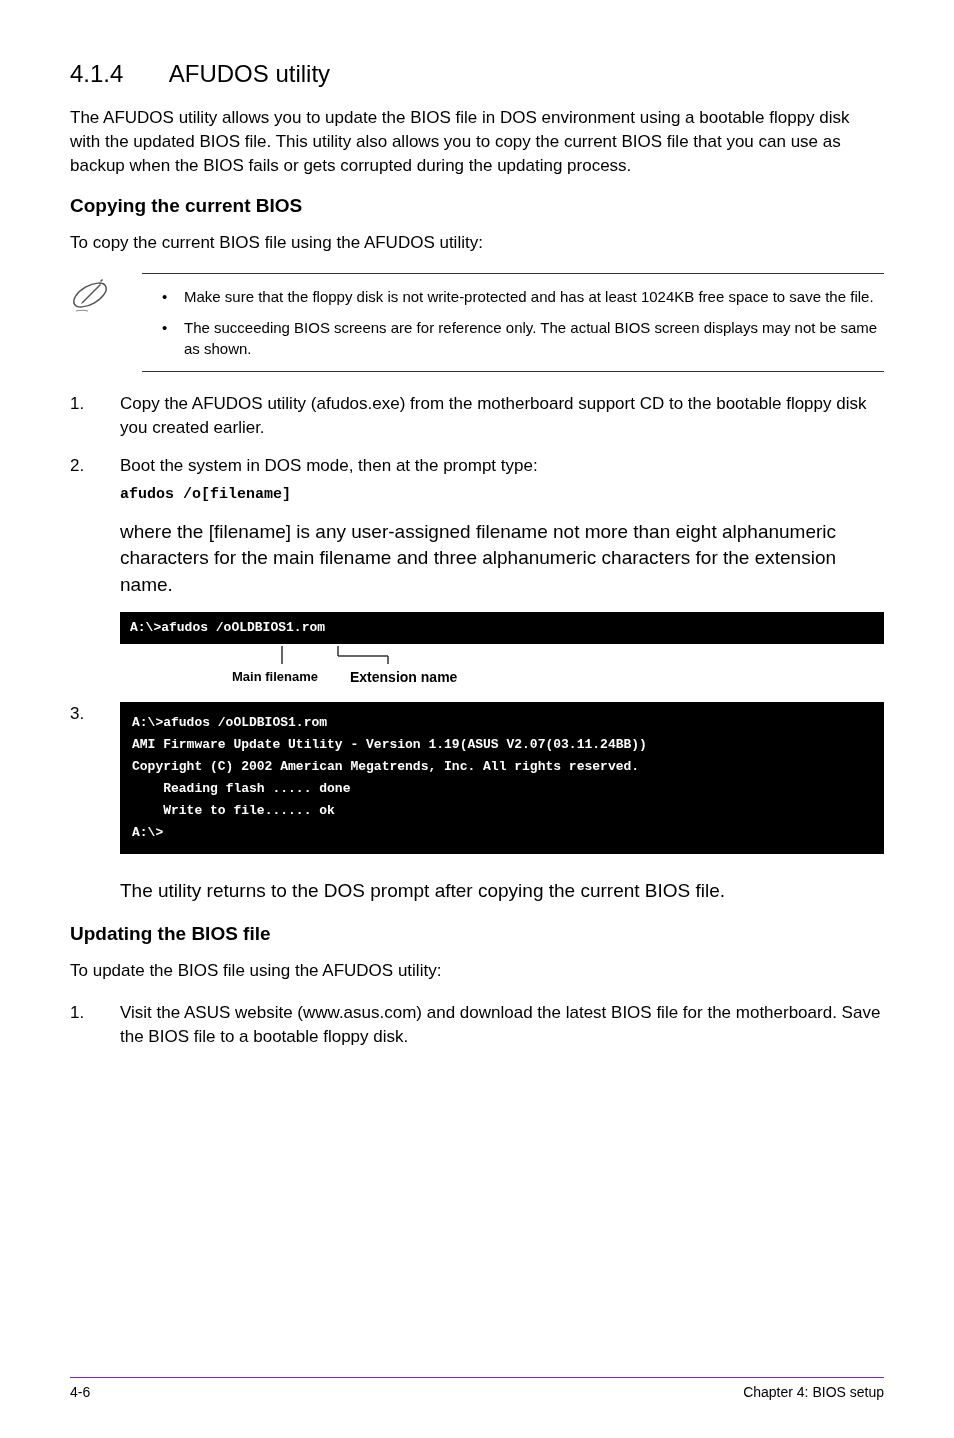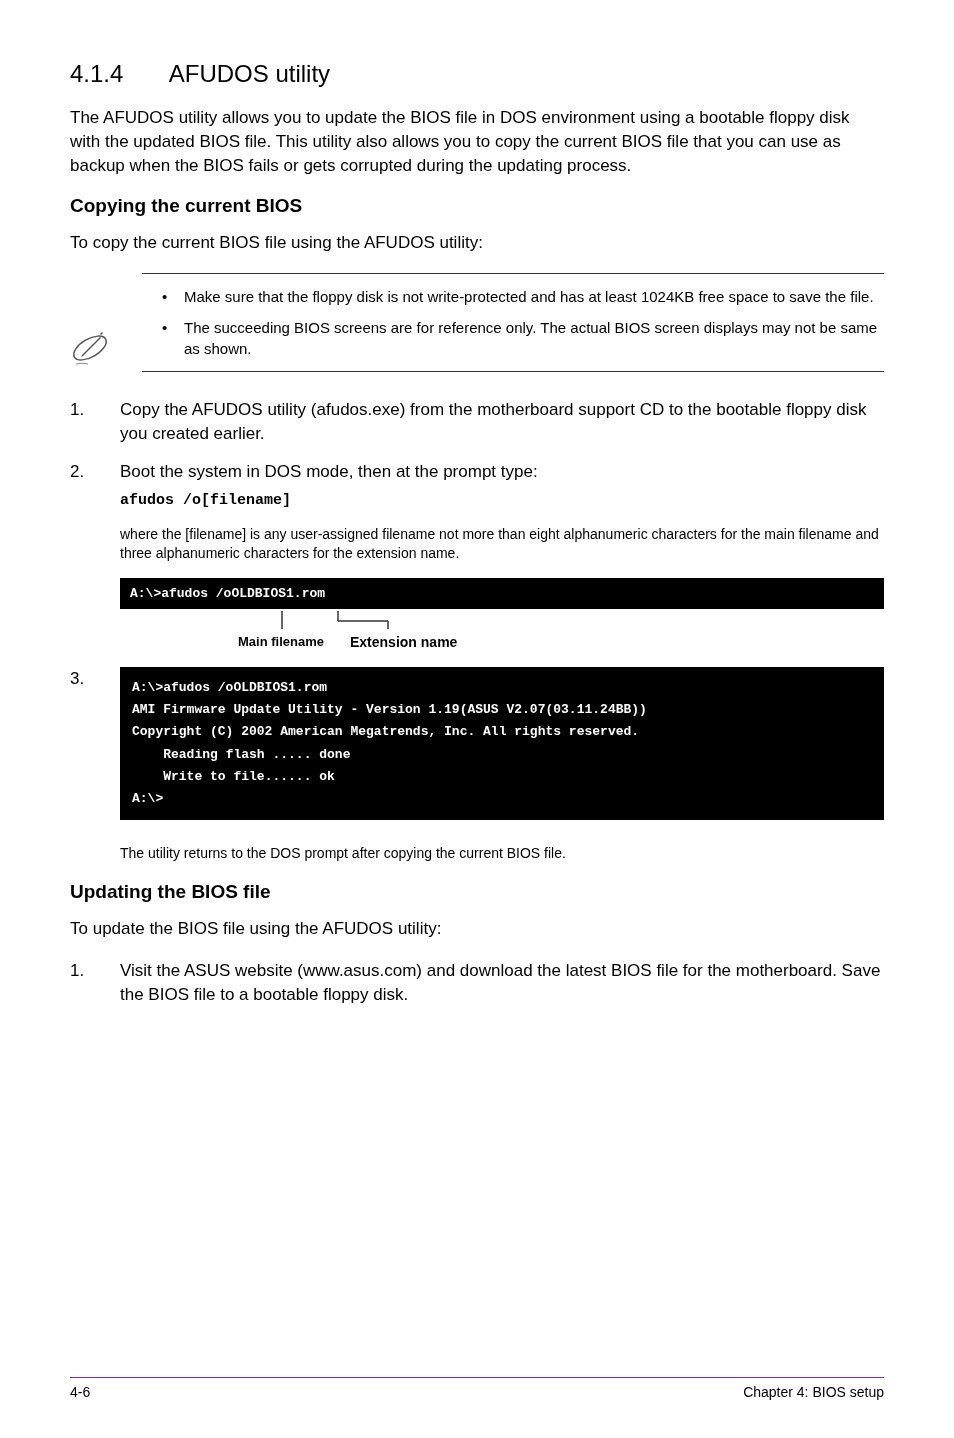--- a/index.html
+++ b/index.html
@@ -30,23 +30,23 @@
       line-height: 1.4;
       margin-bottom: 18px;
     }
     h3 {
       font-size: 19px;
       font-weight: bold;
       margin-bottom: 14px;
       margin-top: 16px;
     }
     .note-block {
-      margin: 10px 0 26px 0;
+      margin: 10px 0 20px 0;
       display: flex;
-      align-items: flex-end;
+      align-items: flex-start;
       gap: 24px;
     }
     .note-icon {
       flex-shrink: 0;
       width: 48px;
       padding-top: 2px;
     }
     .note-icon svg {
       width: 40px;
       height: 40px;
@@ -98,21 +98,21 @@
     }
     .code-inline {
       font-family: "Courier New", monospace;
       font-weight: bold;
       font-size: 15px;
       display: block;
       margin-top: 6px;
       margin-bottom: 14px;
     }
     .indent-text {
-      font-size: 14px;
+      font-size: 19px;
       line-height: 1.4;
       margin-bottom: 14px;
     }
     .terminal {
       background: #000;
       color: #fff;
       font-family: "Courier New", monospace;
       font-size: 13px;
       font-weight: bold;
       padding: 6px 10px;
@@ -126,21 +126,21 @@
       margin-top: -4px;
     }
     .svg-overlay svg {
       position: absolute;
       top: 0;
       left: 0;
     }
     .label-main {
       position: absolute;
       top: 22px;
-      left: 118px;
+      left: 112px;
       font-size: 13px;
       font-weight: bold;
     }
     .label-ext {
       position: absolute;
       top: 22px;
       left: 230px;
       font-size: 14px;
       font-weight: bold;
       text-align: center;

